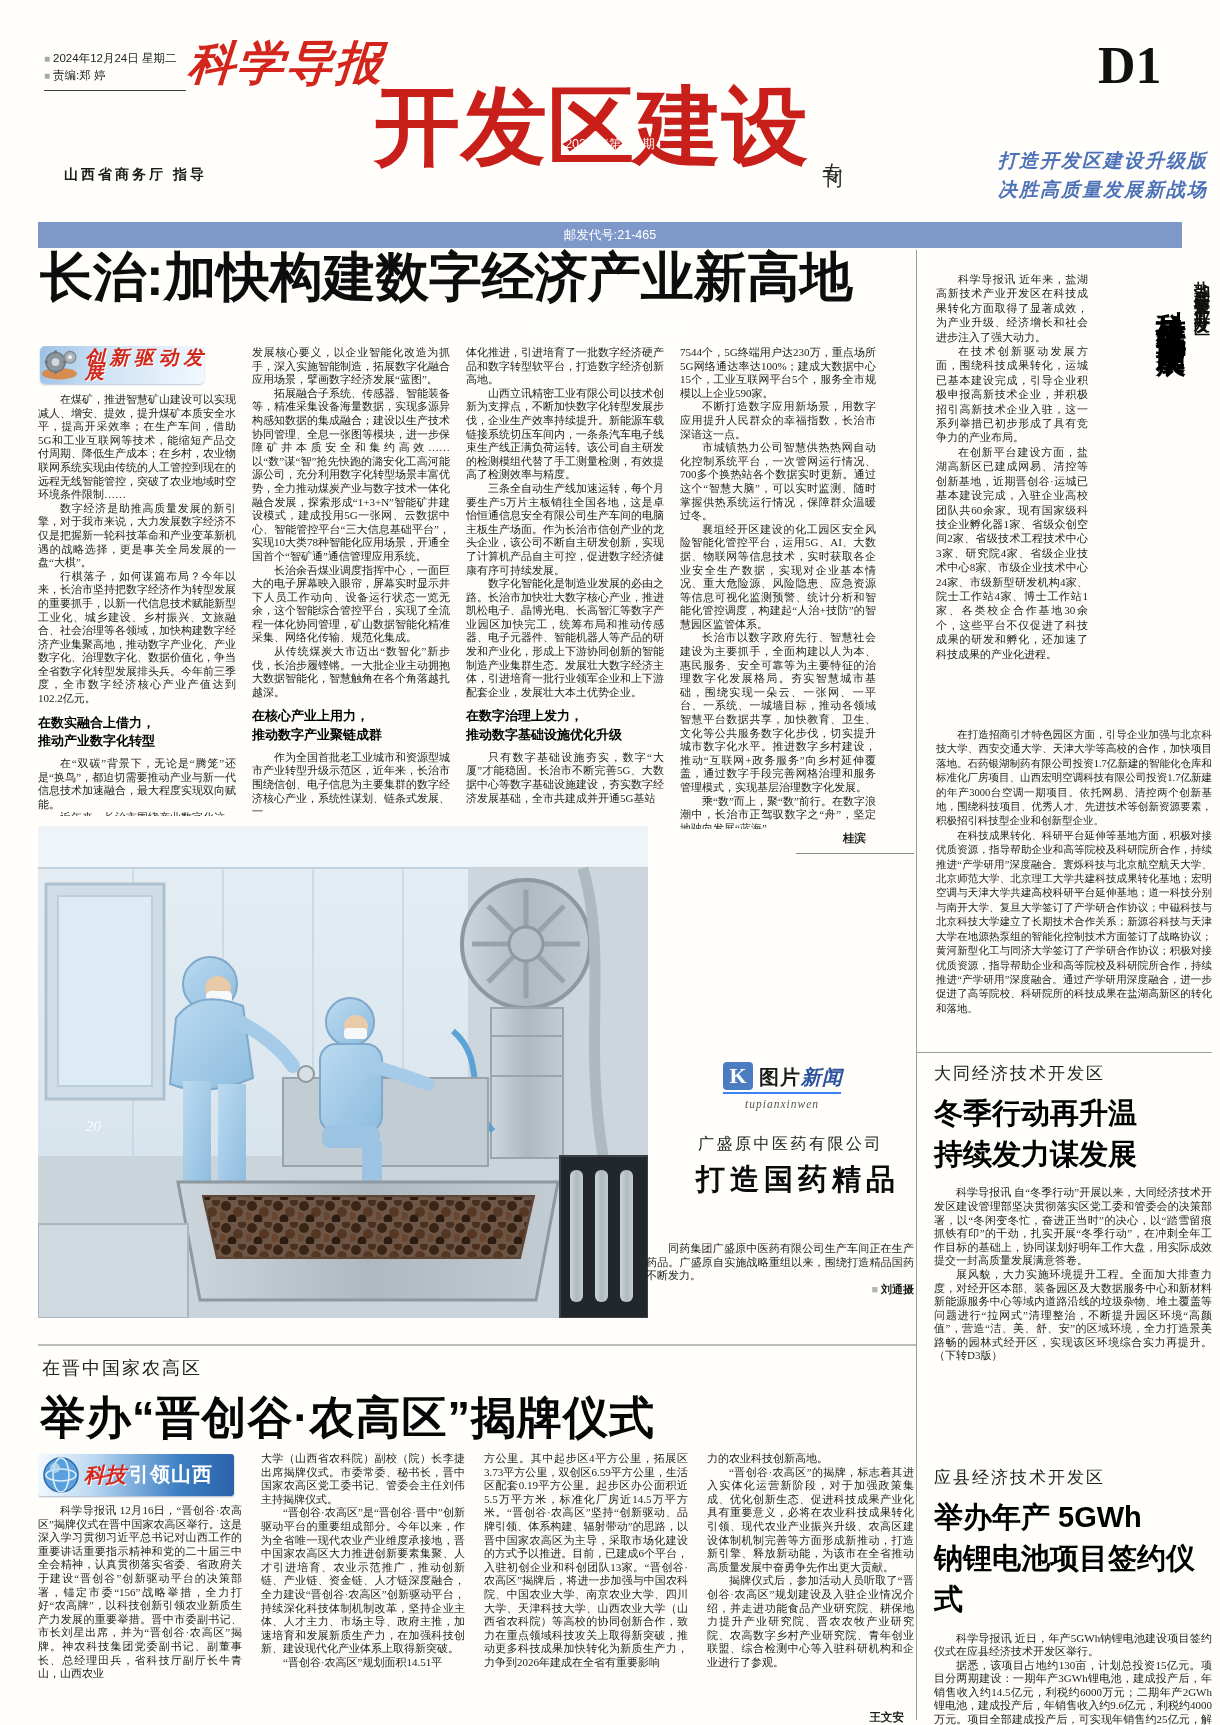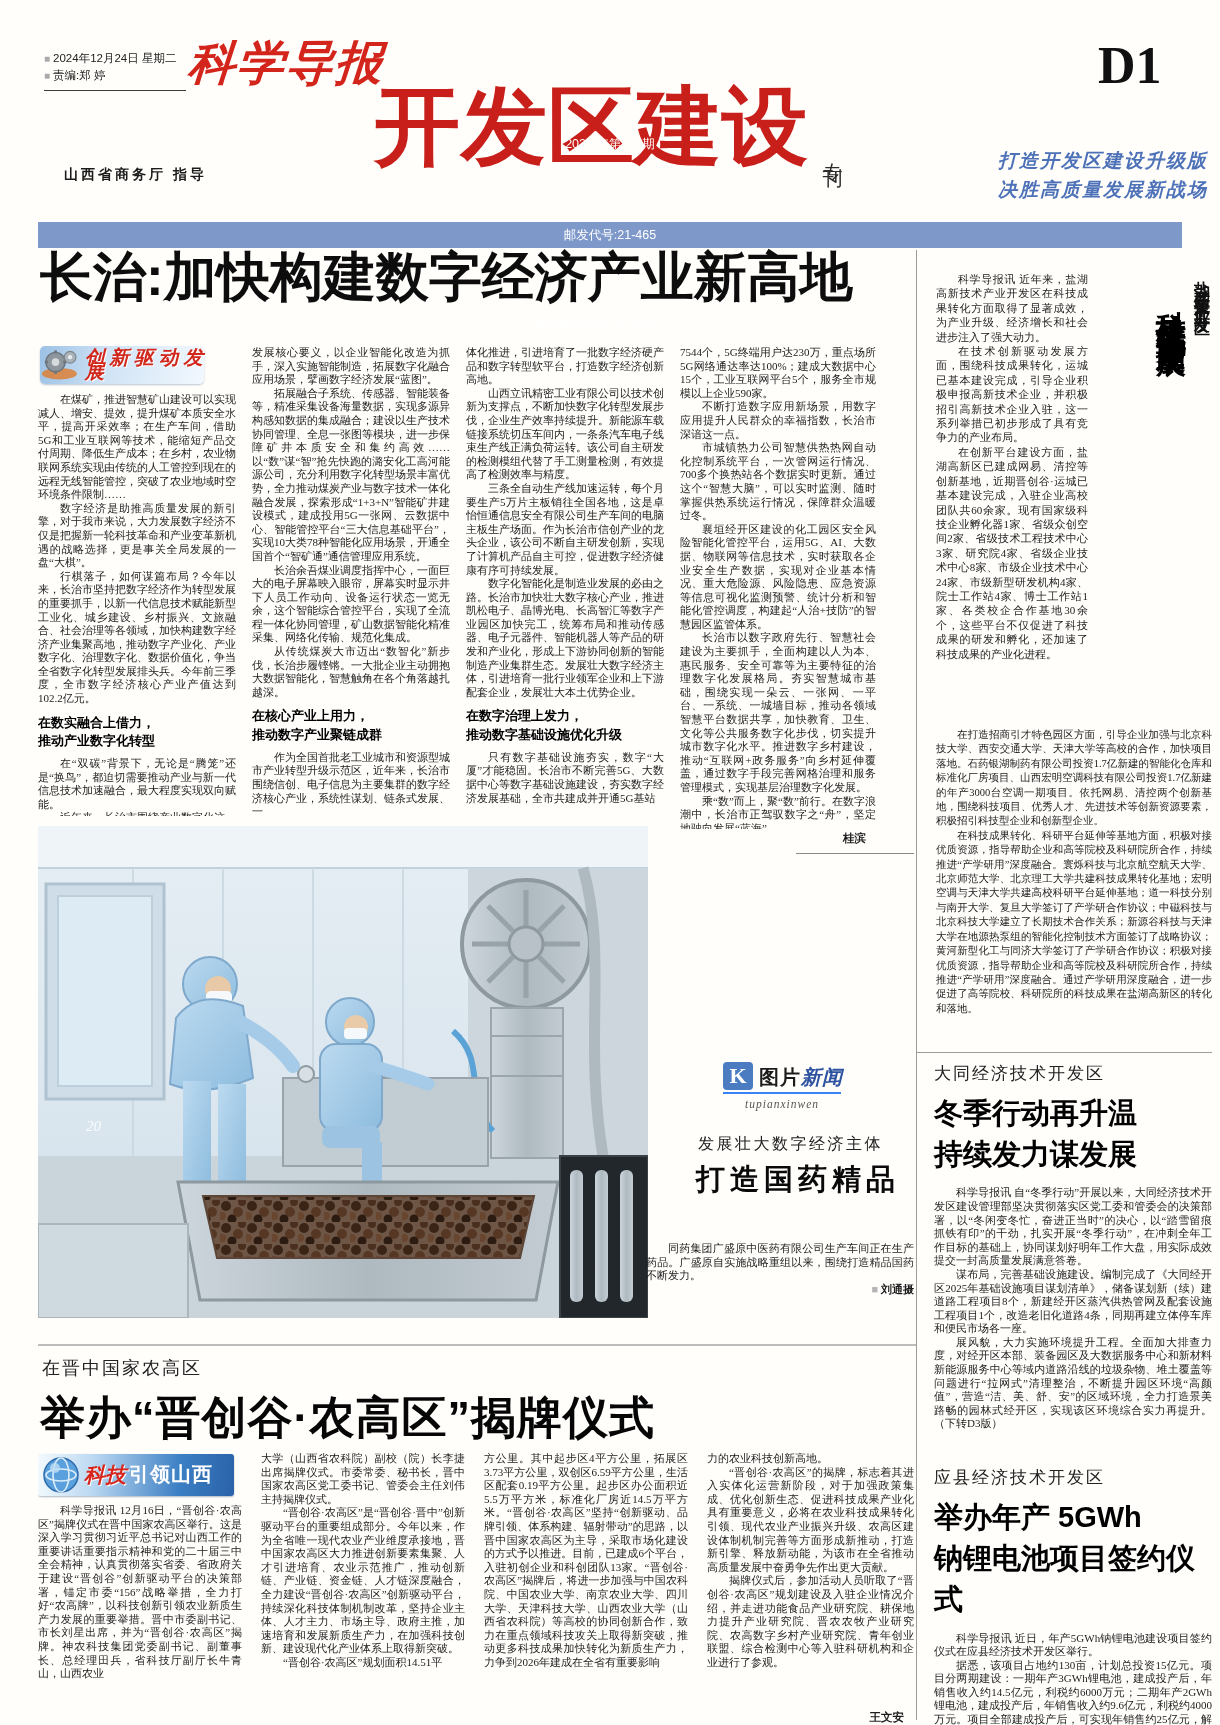--- a/index.html
+++ b/index.html
@@ -306,37 +306,36 @@
   </div>
 
   <div class="abs pnews">
     <div class="pn-logo-row">
       <div class="pn-k">K</div>
       <div class="pn-zh"><span>图片</span><span class="blue">新闻</span></div>
     </div>
     <div class="pn-underline">
       <span class="pn-pinyin">tupianxinwen</span>
     </div>
-    <div class="pn-company">发展壮大数字经济主体</div>
+    <div class="pn-company">广盛原中医药有限公司</div>
     <div class="pn-title">打造国药精品</div>
     <div class="pn-caption bodytext">
       <p class="blk p">同药集团广盛原中医药有限公司生产车间正在生产药品。广盛原自实施战略重组以来，围绕打造精品国药不断发力。</p>
       <div class="pn-credit"><span class="sq2">■</span> <span>刘通摄</span></div>
     </div>
   </div>
 
   <div class="abs rart" style="left:934px;top:1062px;">
     <div class="rkicker">大同经济技术开发区</div>
     <div class="rtitle">
       <div>冬季行动再升温</div>
         <div>持续发力谋发展</div>
     </div>
     <div class="rbody bodytext" style="height:268px;overflow:hidden;">
         <p class="blk p">科学导报讯  自“冬季行动”开展以来，大同经济技术开发区建设管理部坚决贯彻落实区党工委和管委会的决策部署，以“冬闲变冬忙，奋进正当时”的决心，以“踏雪留痕  抓铁有印”的干劲，扎实开展“冬季行动”，在冲刺全年工作目标的基础上，协同谋划好明年工作大盘，用实际成效提交一封高质量发展满意答卷。</p>
-        <p class="blk p">谋布局，完善基础设施建设。编制完成了《大同经开区2025年基础设施项目谋划清单》，储备谋划新（续）建道路工程项目8个，新建经开区蒸汽供热管网及配套设施工程项目1个，改造老旧化道路4条，同期再建立体停车库和便民市场各一座。</p>
         <p class="blk p">展风貌，大力实施环境提升工程。全面加大排查力度，对经开区本部、装备园区及大数据服务中心和新材料新能源服务中心等域内道路沿线的垃圾杂物、堆土覆盖等问题进行“拉网式”清理整治，不断提升园区环境“高颜值”，营造“洁、美、舒、安”的区域环境，全力打造景美路畅的园林式经开区，实现该区环境综合实力再提升。（下转D3版）</p>
       </div>
   </div>
 
   <div class="abs rart" style="left:934px;top:1466px;">
     <div class="rkicker">应县经济技术开发区</div>
     <div class="rtitle">
       <div>举办年产 5GWh</div>
         <div>钠锂电池项目签约仪式</div>
     </div>

